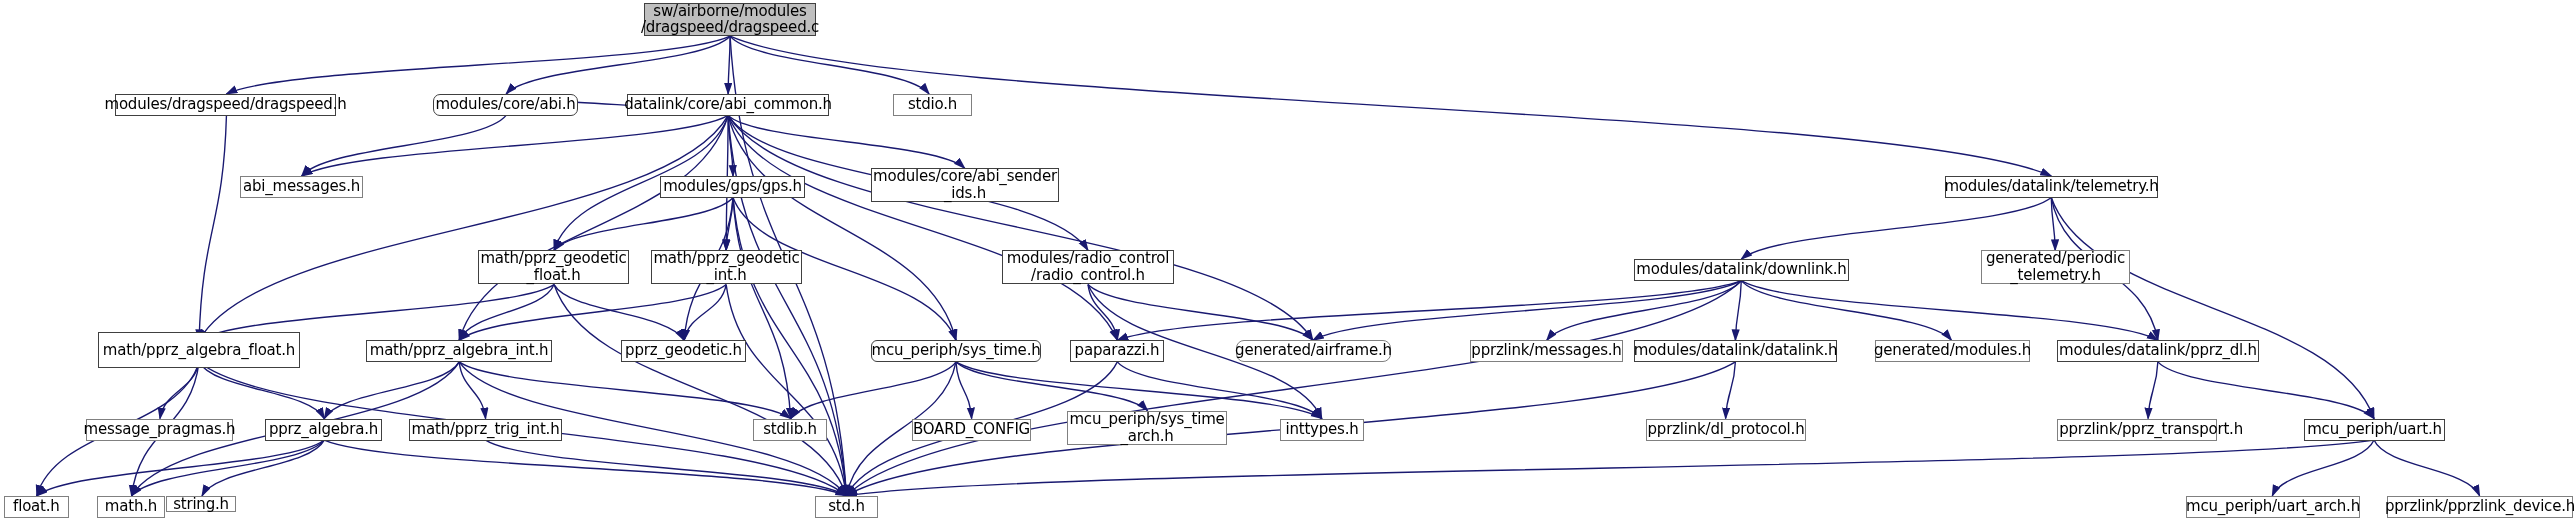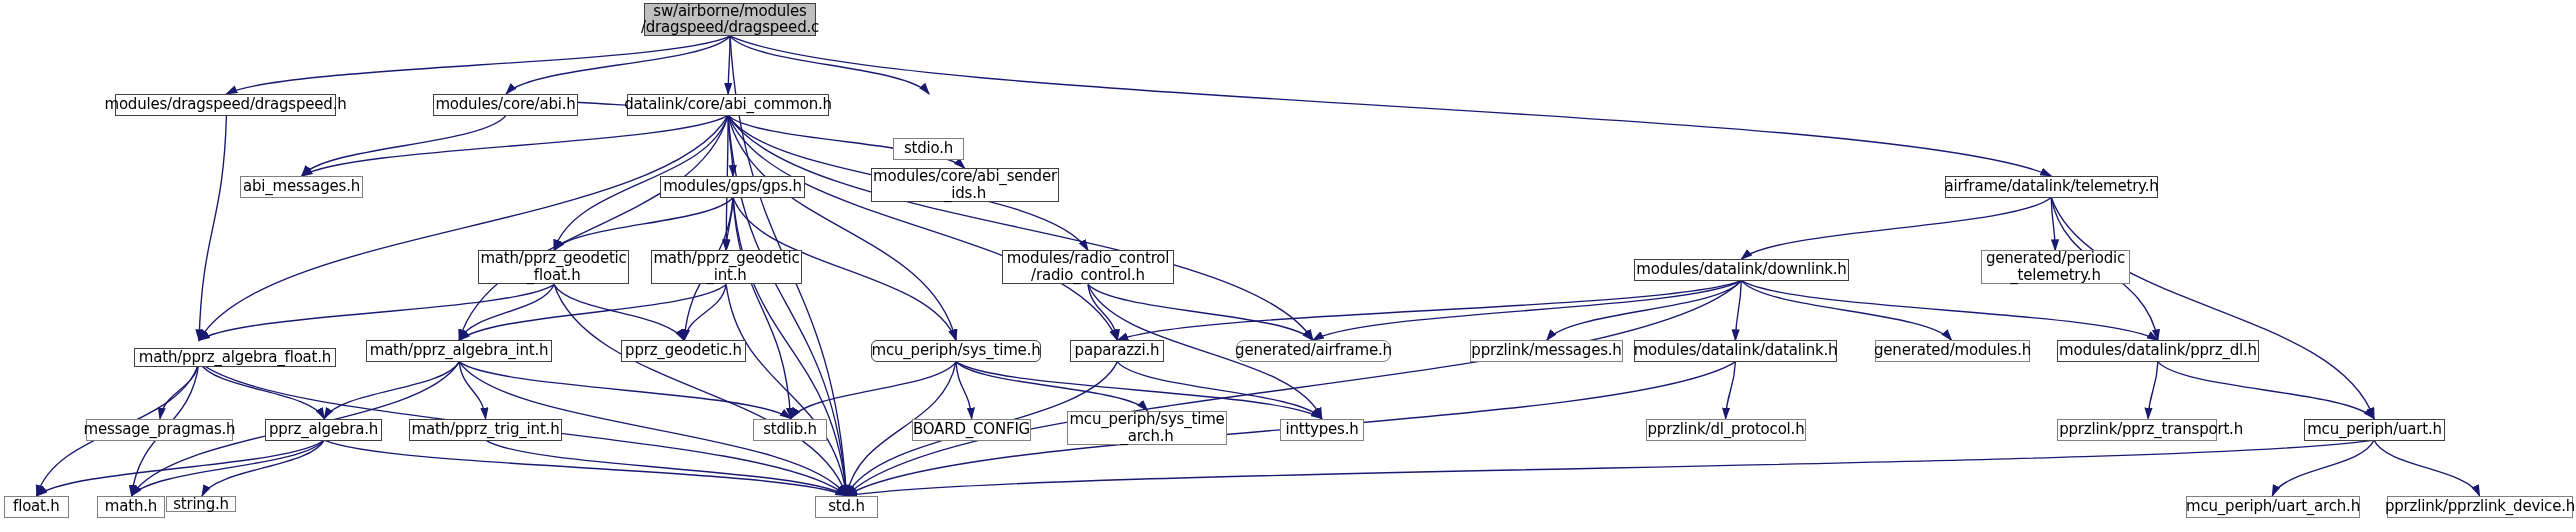--- a/index.html
+++ b/index.html
@@ -113,38 +113,38 @@
         <path d="M2206,370 C2232.52,399 2400.48,399 2427,428" marker-end="url(#arrow)"></path>
         <path d="M2427,450 C2239.56,478.5 1052.44,478.5 865,507" marker-end="url(#arrow)"></path>
         <path d="M2427,450 C2414.52,478.5 2335.48,478.5 2323,507" marker-end="url(#arrow)"></path>
         <path d="M2427,450 C2439.96,478.5 2522.04,478.5 2535,507" marker-end="url(#arrow)"></path>
       </g>
   </svg>
   <div id="nodes-layer">
       <div class="node root" style="left: 644px; top: 2.9px; width: 172px; height: 33px;">sw/airborne/modules
 /dragspeed/dragspeed.c</div>
       <div class="node bold" style="left: 115px; top: 94px; width: 221px; height: 21.5px;">modules/dragspeed/dragspeed.h</div>
-      <div class="node bold" style="left: 433px; top: 94px; width: 145px; height: 21.5px;">modules/core/abi.h</div>
+      <div class="node bold" style="left: 433px; top: 94px; width: 145px; height: 21.5px; border-radius: 7px;">modules/core/abi.h</div>
       <div class="node bold" style="left: 627px; top: 94px; width: 202px; height: 21.5px;">datalink/core/abi_common.h</div>
-      <div class="node normal" style="left: 893px; top: 94px; width: 71px; height: 21.5px; margin-top: 44px;">stdio.h</div>
+      <div class="node normal" style="left: 893px; top: 94px; width: 79px; height: 21.5px;">stdio.h</div>
       <div class="node normal" style="left: 240px; top: 176px; width: 123px; height: 21.5px;">abi_messages.h</div>
       <div class="node bold" style="left: 660px; top: 176px; width: 145px; height: 21.5px;">modules/gps/gps.h</div>
       <div class="node bold" style="left: 871px; top: 168px; width: 188px; height: 34px;">modules/core/abi_sender
 _ids.h</div>
-      <div class="node bold" style="left: 1945px; top: 176px; width: 213px; height: 21.5px;">airframe/datalink/telemetry.h</div>
+      <div class="node bold" style="left: 1945px; top: 176px; width: 213px; height: 21.5px;">modules/datalink/telemetry.h</div>
       <div class="node bold" style="left: 478px; top: 250px; width: 151px; height: 34px;">math/pprz_geodetic
 _float.h</div>
       <div class="node bold" style="left: 651px; top: 250px; width: 151px; height: 34px;">math/pprz_geodetic
 _int.h</div>
       <div class="node bold" style="left: 1002px; top: 250px; width: 172px; height: 34px;">modules/radio_control
 /radio_control.h</div>
       <div class="node bold" style="left: 1634px; top: 259px; width: 215px; height: 21.5px;">modules/datalink/downlink.h</div>
       <div class="node normal" style="left: 1981px; top: 250px; width: 149px; height: 34px;">generated/periodic
 _telemetry.h</div>
-      <div class="node bold" style="left: 98px; top: 348px; width: 202px; height: 19px; margin-left: 36px;">math/pprz_algebra_float.h</div>
+      <div class="node bold" style="left: 98px; top: 332px; width: 202px; height: 36px;">math/pprz_algebra_float.h</div>
       <div class="node bold" style="left: 366px; top: 340px; width: 186px; height: 21.5px;">math/pprz_algebra_int.h</div>
       <div class="node bold" style="left: 621px; top: 340px; width: 125px; height: 21.5px;">pprz_geodetic.h</div>
       <div class="node bold" style="left: 871px; top: 340px; width: 170px; height: 21.5px; border-radius: 6px;">mcu_periph/sys_time.h</div>
       <div class="node bold" style="left: 1070px; top: 340px; width: 94px; height: 21.5px;">paparazzi.h</div>
       <div class="node normal" style="left: 1236px; top: 340px; width: 155px; height: 21.5px; border-radius: 8px;">generated/airframe.h</div>
       <div class="node normal" style="left: 1470px; top: 340px; width: 153px; height: 21.5px;">pprzlink/messages.h</div>
       <div class="node bold" style="left: 1634px; top: 340px; width: 203px; height: 21.5px;">modules/datalink/datalink.h</div>
       <div class="node normal" style="left: 1875px; top: 340px; width: 155px; height: 21.5px;">generated/modules.h</div>
       <div class="node bold" style="left: 2057px; top: 340px; width: 202px; height: 21.5px;">modules/datalink/pprz_dl.h</div>
       <div class="node normal" style="left: 86px; top: 419px; width: 147px; height: 21.5px;">message_pragmas.h</div>

